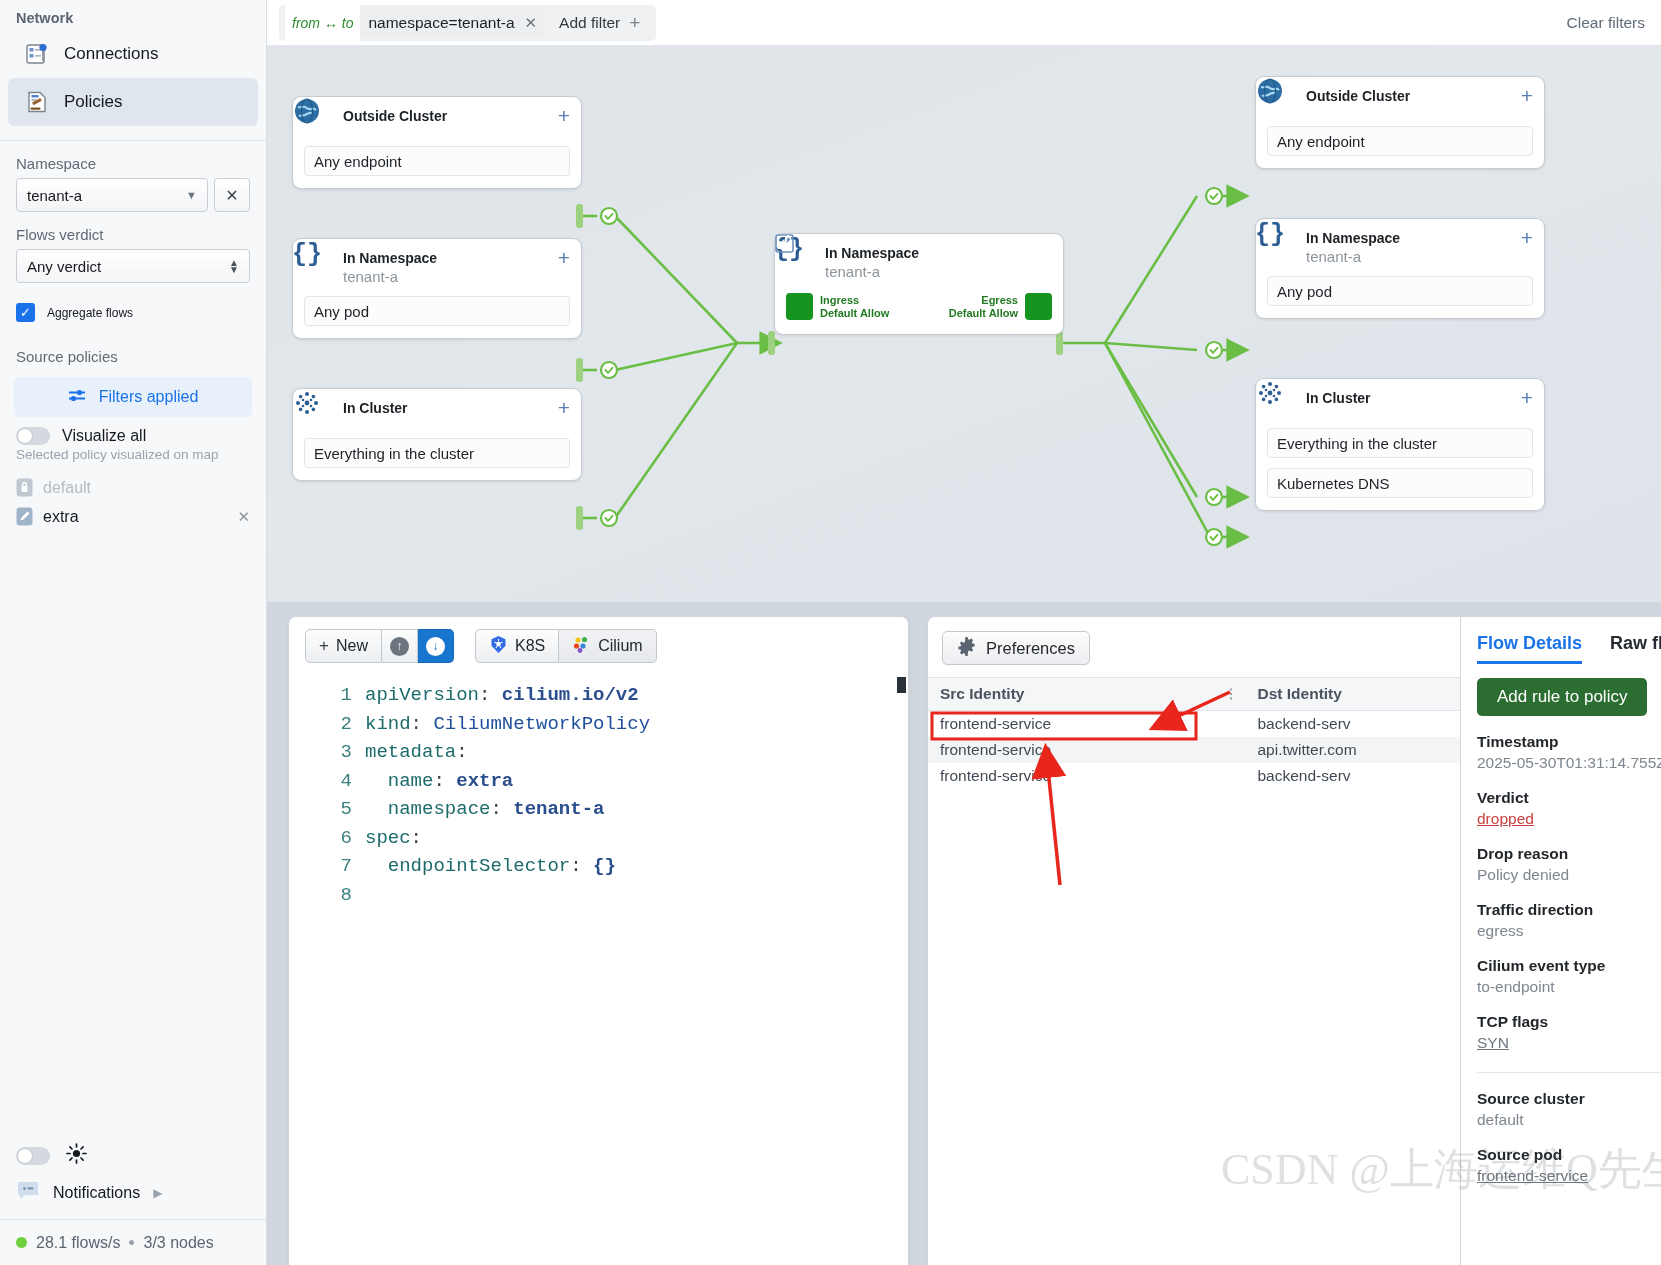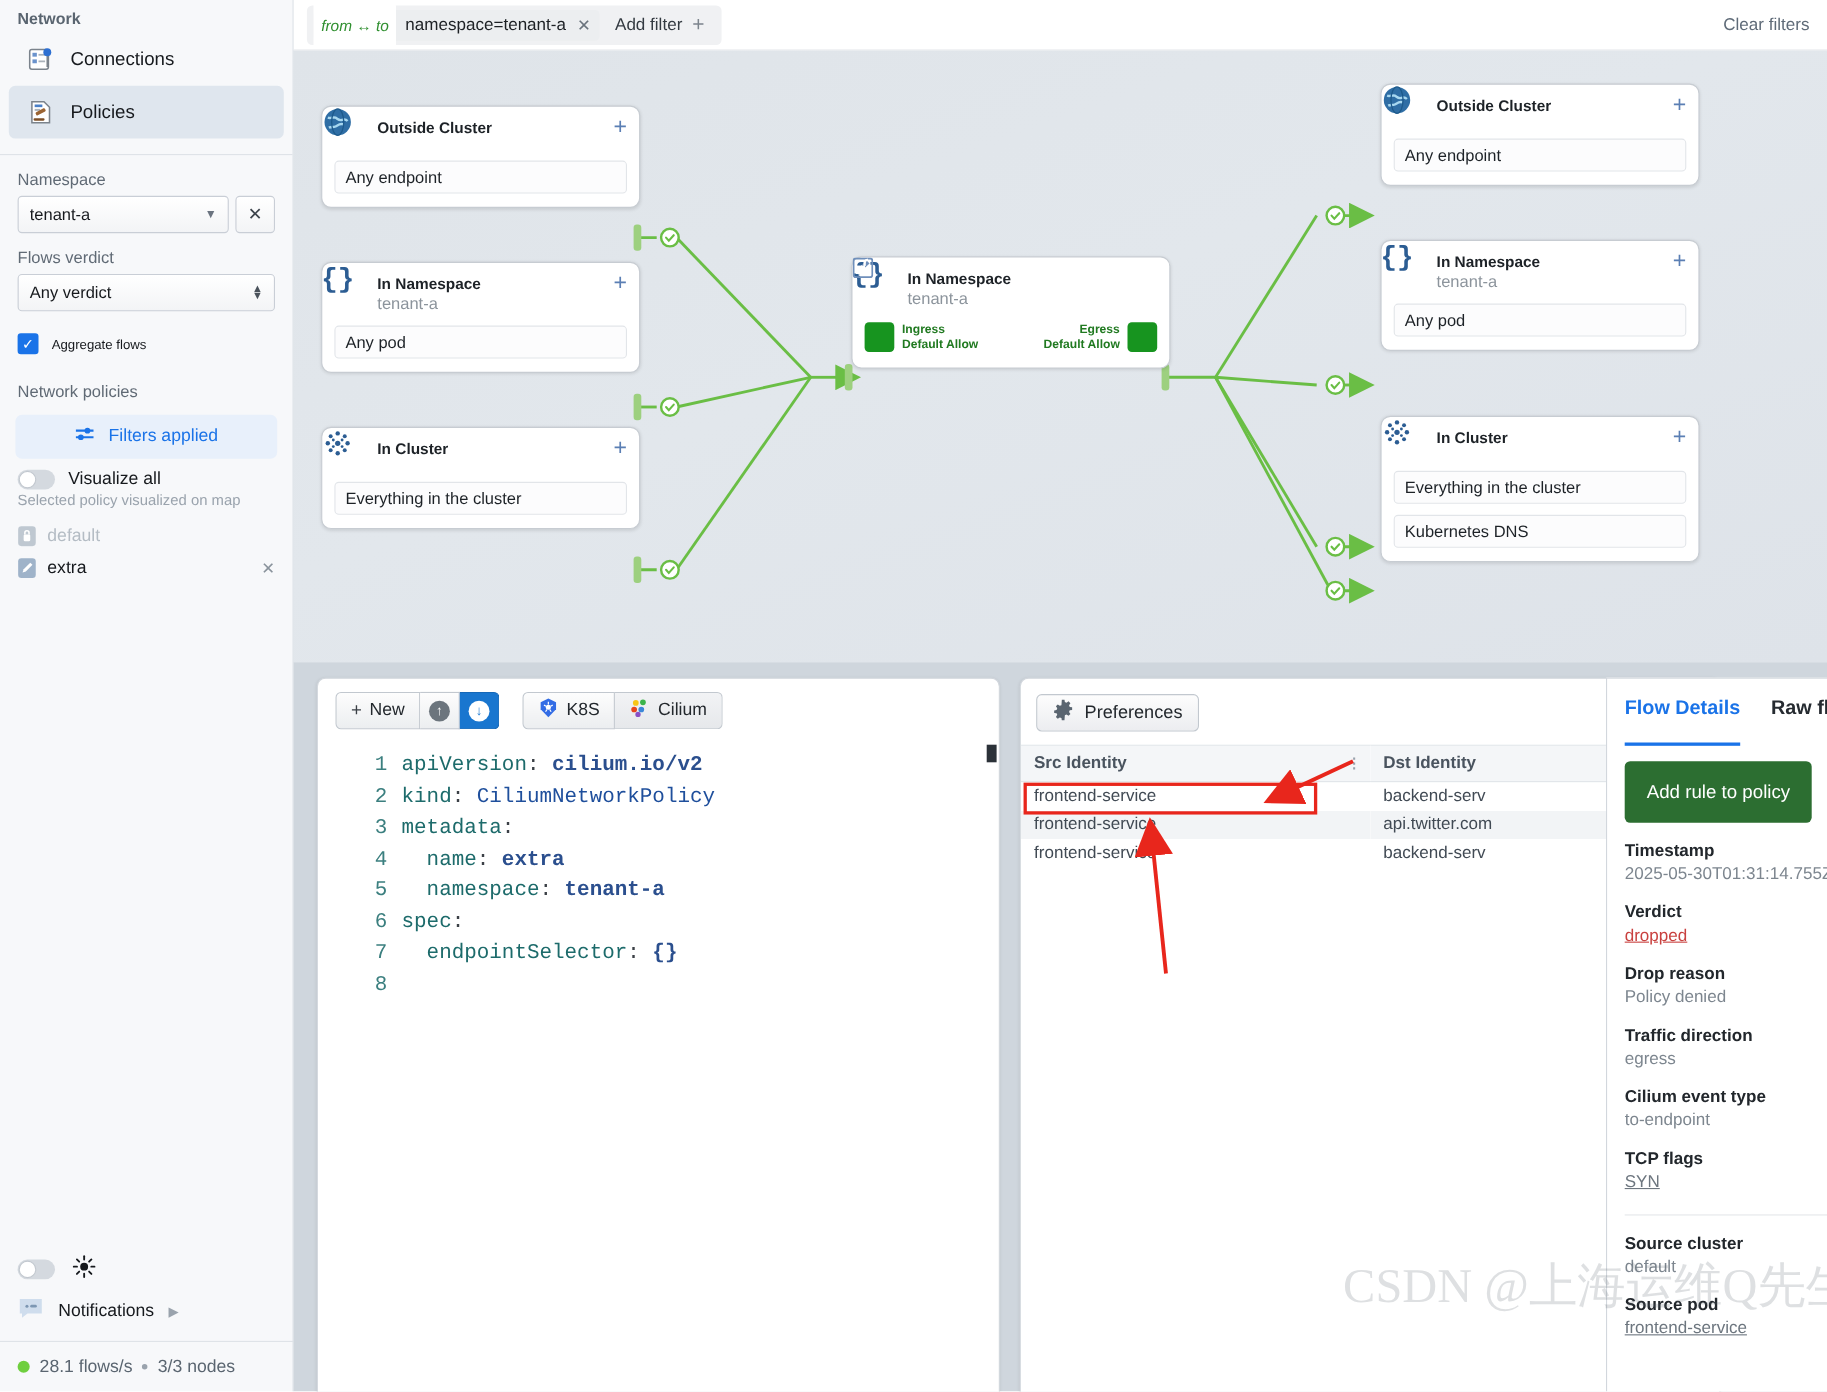--- a/index.html
+++ b/index.html
@@ -218,25 +218,25 @@
     overflow:hidden; text-overflow:clip;
   }
   .ftable tr.sel td { background:#f2f4f6; }
 
   .details-panel {
     position:absolute; left:1193px; top:14px; width:466px; bottom:0;
     background:#fff; border-left:1px solid #d2d7dd; border-top:1px solid #d2d7dd;
     overflow:hidden;
   }
   .dp-tabs { display:flex; align-items:flex-start; gap:28px; padding:16px 22px 0 16px; position:relative; }
-  .dp-tab { font-size:18px; color:#262b31; padding-bottom:21px; cursor:pointer; font-weight:bold; }
+  .dp-tab { font-size:18px; color:#262b31; padding-bottom:7px; cursor:pointer; font-weight:bold; }
   .dp-tab.active { color:#1a73e8; border-bottom:3px solid #1a73e8; }
   .add-rule {
     margin:14px 0 0 16px; background:#2c6e31; color:#fff; border:none; border-radius:5px;
-    height:56px; padding:0 20px; font-size:17px; cursor:pointer;
+    height:38px; padding:0 20px; font-size:17px; cursor:pointer;
     font-family:"Liberation Sans", sans-serif;
   }
   .kv { padding:0 16px; }
   .kv .k { font-size:15.5px; font-weight:bold; color:#22272c; margin-top:17px; }
   .kv .v { font-size:15.5px; color:#7d868f; margin-top:3px; }
   .kv .v.red { color:#c9413f; text-decoration:underline; }
   .kv .v.link { color:#6d767f; text-decoration:underline; }
   .dp-hr { height:1px; background:#e4e7ea; margin:20px 0 0 16px; }
   .watermark {
     position:absolute; left:1221px; top:1140px; font-size:44px; color:rgba(90,100,110,.20);
@@ -303,21 +303,21 @@
             <span>▼</span>
           </span>
       </div>
     </div>
 
     <div class="checkrow">
       <span class="cbox">✓</span>
       <span class="lbl">Aggregate flows</span>
     </div>
 
-    <div class="field-label" style="padding-top:26px;">Network policies</div>
+    <div class="field-label" style="padding-top:26px;">Source policies</div>
 
     <div class="filters-applied">
       <span>
         <svg width="19" height="13" viewBox="0 0 19 13">
           <line x1="1" y1="3.5" x2="17" y2="3.5" stroke="#1a73e8" stroke-width="2"></line>
           <line x1="1" y1="9.5" x2="17" y2="9.5" stroke="#1a73e8" stroke-width="2"></line>
           <circle cx="11.5" cy="3.5" r="2.6" fill="#1a73e8"></circle>
           <circle cx="5.5" cy="9.5" r="2.6" fill="#1a73e8"></circle>
         </svg>
       </span>

